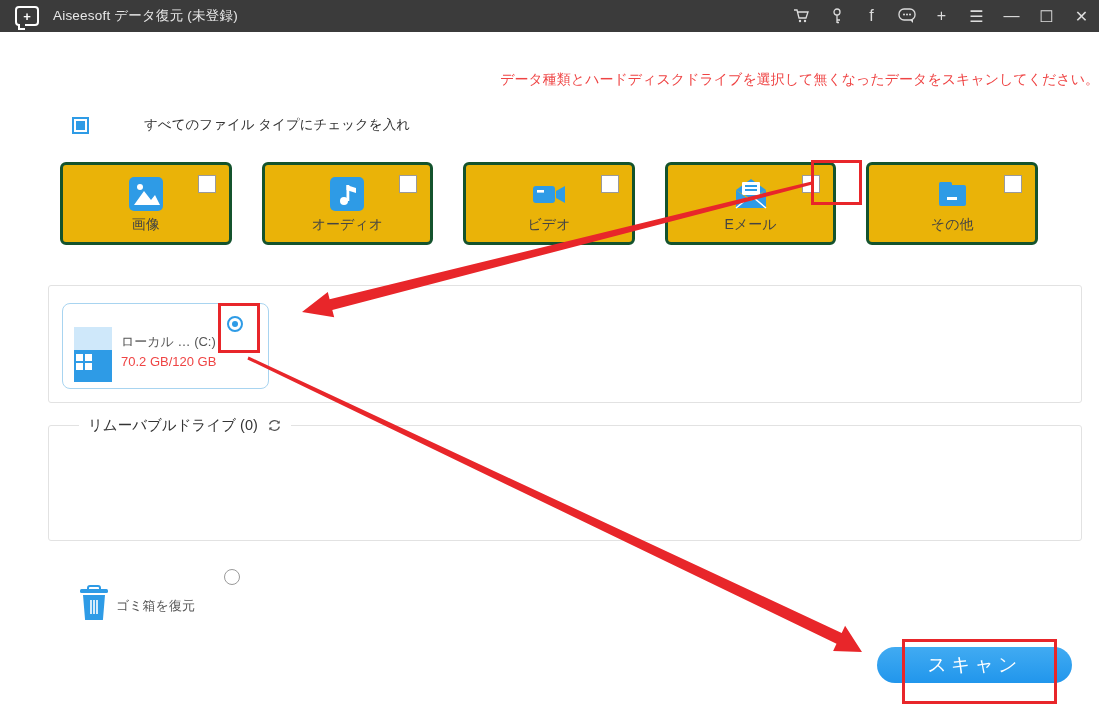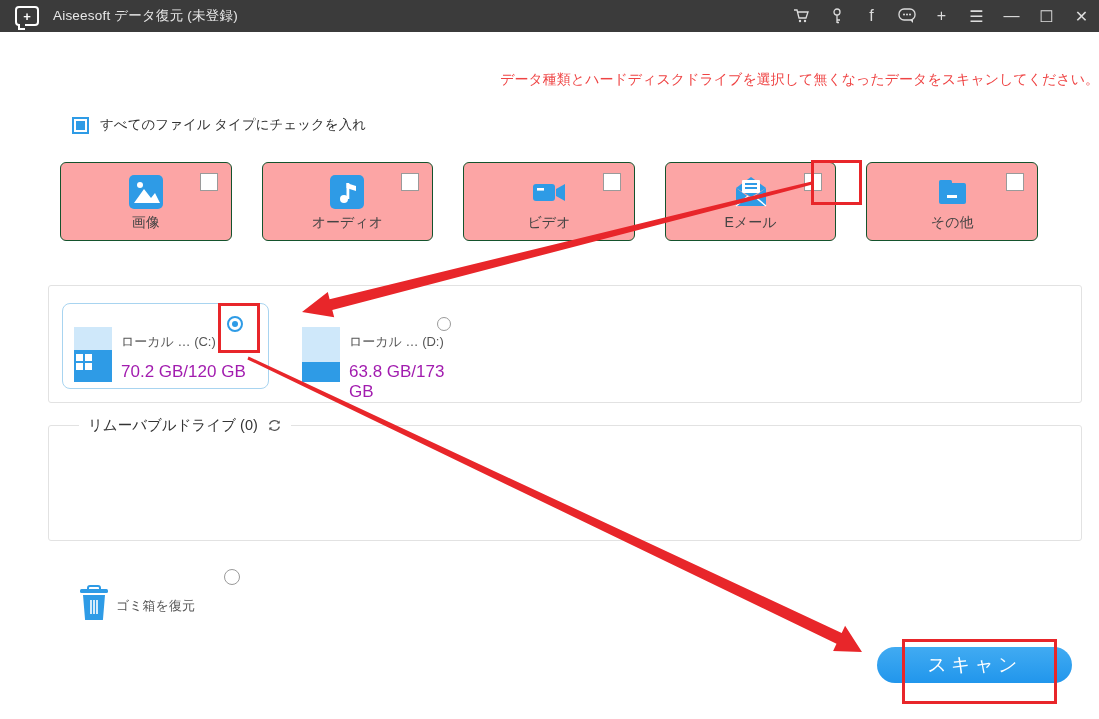--- a/index.html
+++ b/index.html
@@ -17,29 +17,29 @@
   .title-text{margin-left:14px;font-size:13.5px;letter-spacing:.2px;}
   .tb-icons{margin-left:auto;display:flex;align-items:stretch;height:100%;}
   .tb-icon{width:35px;display:flex;align-items:center;justify-content:center;
            font-size:15px;color:#dcdcdc;cursor:pointer;}
   .tb-icon svg{display:block;}
   .tb-icon.txt{font-size:16px;font-weight:normal;}
 
   
   .heading{position:absolute;top:71px;left:0;right:0;text-align:right;
            font-size:14px;color:#ef4444;}
-  .select-all{position:absolute;top:116px;left:72px;display:flex;align-items:center;cursor:pointer;}
+  .select-all{position:absolute;top:116px;left:72px;display:flex;align-items:center;cursor:pointer;gap:44px;}
   .cb-ind{width:13px;height:13px;border:2px solid #2e9be6;background:#fff;
           display:flex;align-items:center;justify-content:center;}
   .cb-ind .fill{width:9px;height:9px;background:#2e9be6;}
   .select-all span.lbl{margin-left:11px;font-size:13.5px;color:#333;}
 
   
   .cards{position:absolute;top:162px;left:60px;width:978px;display:flex;gap:30px;}
-  .ftcard{flex:1;height:77px;border:1px solid #14532d;border-radius:6px;background:#fca5a5;
+  .ftcard{flex:1;height:77px;border:3px solid #14532d;border-radius:6px;background:#eab308;
           position:relative;display:flex;flex-direction:column;align-items:center;cursor:pointer;}
   .fticon{margin-top:10px;width:38px;height:38px;}
   .ftlabel{margin-top:3px;font-size:14px;color:#444;}
   .ftcb{position:absolute;top:10px;right:13px;width:16px;height:16px;border:1px solid #9a9a9a;
         background:#fff;cursor:pointer;display:flex;align-items:center;justify-content:center;}
   .ftcb.checked{border-color:#2e9be6;}
   .ftcb.checked::after{content:"✓";color:#2e9be6;font-size:13px;font-weight:bold;}
 
   
   .fieldset{position:absolute;left:48px;width:1032px;border:1px solid #e2e2e2;border-radius:3px;background:#fff;}
@@ -55,21 +55,21 @@
   .d-c{left:13px;width:205px;}
   .d-d{left:241px;width:166px;}
   .d-e{left:446px;width:166px;}
   .d-icon{position:absolute;left:11px;top:23px;width:38px;height:55px;background:#cfe8fa;}
   .d-fill{position:absolute;bottom:0;left:0;width:100%;background:#2e9be6;}
   .winlogo{position:absolute;left:2px;bottom:12px;width:16px;height:16px;display:grid;
            grid-template-columns:1fr 1fr;grid-template-rows:1fr 1fr;gap:2px;}
   .winlogo div{background:#fff;}
   .d-text{position:absolute;left:58px;top:29px;}
   .d-name{font-size:13px;color:#555;}
-  .d-cap{font-size:17px;color:#a21caf;margin-top:11px;}
+  .d-cap{font-size:13px;color:#ef4444;margin-top:3px;}
   .radio{position:absolute;width:14px;height:14px;border:1px solid #9a9a9a;border-radius:50%;
          background:#fff;cursor:pointer;box-sizing:border-box;}
   .radio.on{border:2px solid #2e9be6;display:flex;align-items:center;justify-content:center;}
   .radio.on::after{content:"";width:6px;height:6px;border-radius:50%;background:#2e9be6;}
   .r-c{top:12px;left:164px;width:16px;height:16px;}
   .r-d{top:13px;right:6px;}
   .r-e{top:13px;right:6px;}
 
   
   .trash-radio{left:224px;top:569px;width:16px;height:16px;}
@@ -208,30 +208,20 @@
             <div></div>
         </div>
       </div>
       <div class="d-text">
         <div class="d-name">ローカル … (C:)</div>
         <div class="d-cap">70.2 GB/120 GB</div>
       </div>
       <span class="radio r-c on"></span>
     </div>
 
-    <div class="drive d-d">
-      <div class="d-icon">
-        <div class="d-fill" style="height: 37%;"></div>
-      </div>
-      <div class="d-text">
-        <div class="d-name">ローカル … (D:)</div>
-        <div class="d-cap">63.8 GB/173 GB</div>
-      </div>
-      <span class="radio r-d"></span>
-    </div>
 
   </div>
 
   <div class="fieldset fs-rem">
     <div class="fs-legend">
       <span>リムーバブルドライブ (0)</span>
       <span class="refresh-btn">
         <svg width="15" height="15" viewBox="0 0 15 15">
           <path d="M12.2 5.2 A5.3 5.3 0 0 0 2.6 6.4" fill="none" stroke="#555" stroke-width="1.3"></path>
           <path d="M12.6 2.6 L12.6 5.6 L9.6 5.4 Z" fill="#555"></path>

